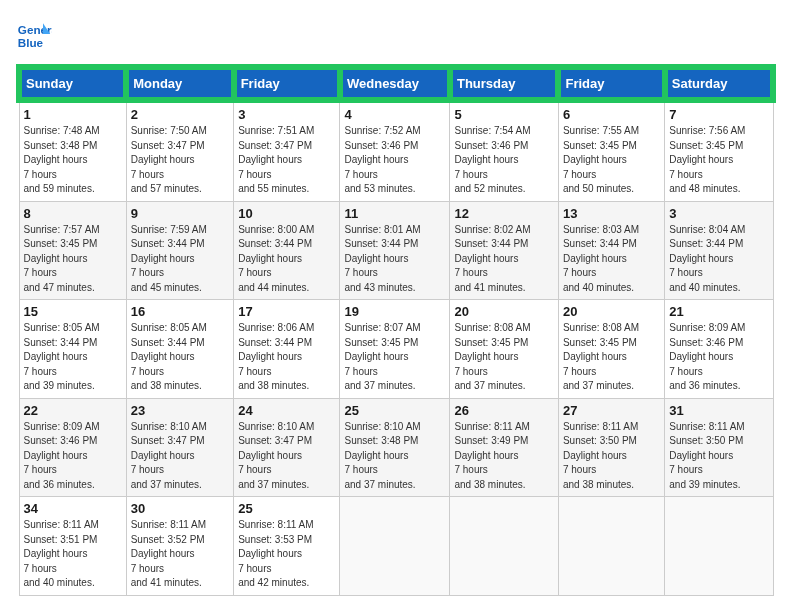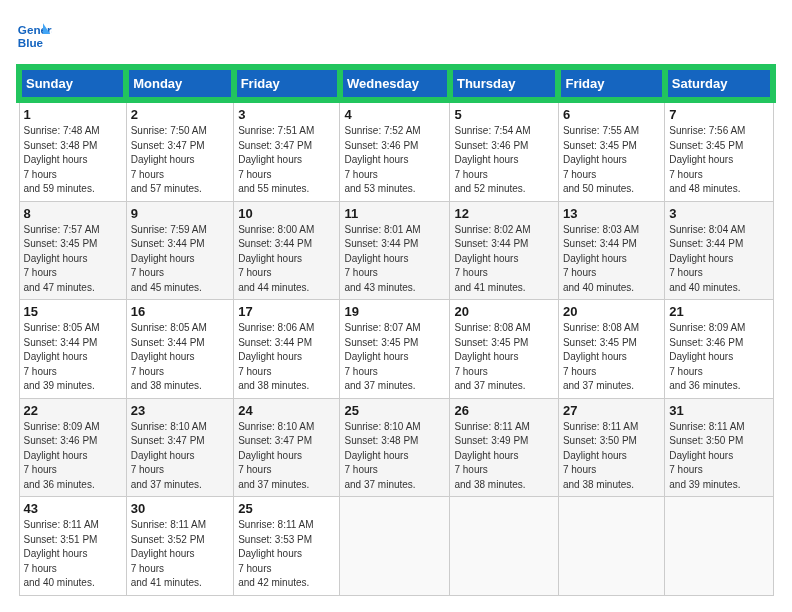--- a/index.html
+++ b/index.html
@@ -398,21 +398,21 @@
           Sunrise: 8:11 AM<br>
           Sunset: 3:50 PM<br>
           Daylight hours<br>
           7 hours<br>
           and 39 minutes.
         </div>
       </td>
       </tr>
       <tr class="last-row">
         <td>
-        <span class="day-num">43</span>
+        <span class="day-num">34</span>
         <div class="day-info">
           Sunrise: 8:11 AM<br>
           Sunset: 3:51 PM<br>
           Daylight hours<br>
           7 hours<br>
           and 40 minutes.
         </div>
       </td>
         <td>
         <span class="day-num">30</span>

